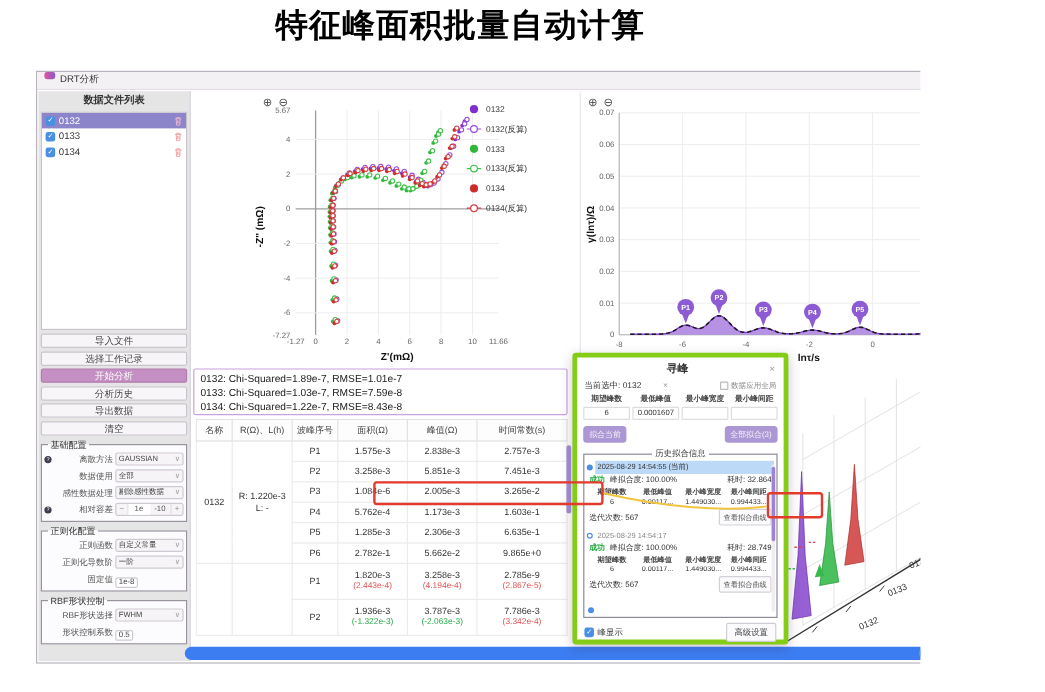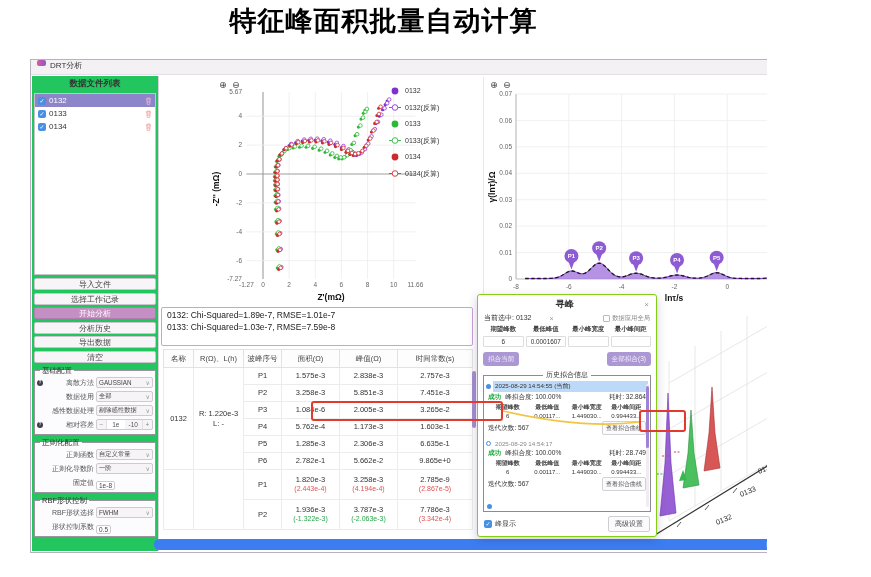--- a/index.html
+++ b/index.html
@@ -7,21 +7,21 @@
   #app{position:relative;width:767px;height:577px;background:#fff;overflow:hidden}
   #page-title{position:absolute;top:3px;left:0;right:0;text-align:center;font-size:27px;font-weight:bold;color:#000;letter-spacing:1px}
   #window{position:absolute;left:30px;top:59px;width:830px;height:494px;background:#fff;border:1px solid #b8b2bc}
   
   #titlebar{position:absolute;left:0;top:0;right:0;height:15px;background:#f4f1f5;border-bottom:1px solid #e3dee5;display:flex;align-items:flex-start;padding:0 6px;gap:4px}
   .app-ic{width:9px;height:6px;border-radius:2px;background:linear-gradient(90deg,#e0559a,#8a5ad0);flex:none}
   .wtitle{font-size:8px;color:#333}
   .wspacer{flex:1}
   .wc{font-size:8px;color:#777;width:15px;text-align:center;line-height:14px}
   
-  #sidebar{position:absolute;left:1px;top:16px;width:127px;bottom:1px;background:#22c55e;border-right:1px solid #d9d4dc;padding:0 2px 0 2px;overflow:hidden}
+  #sidebar{position:absolute;left:1px;top:16px;width:127px;bottom:1px;background:#e5e5e5;border-right:1px solid #d9d4dc;padding:0 2px 0 2px;overflow:hidden}
   .side-title{font-size:8.5px;font-weight:bold;color:#333;text-align:center;margin:2px 0 3px}
   #file-list{height:182px;background:#fff;border:1px solid #c8c3cb;overflow:hidden}
   .file-item{display:flex;align-items:center;height:13px;padding:0 3px;gap:3px;font-size:8px;color:#333}
   .file-item.selected{background:#8d85c9;color:#fff}
   .cb{width:8px;height:8px;background:#4a90e2;border-radius:2px;color:#fff;font-size:6px;line-height:8px;text-align:center;flex:none}
   .fname{flex:1}
   .trash{flex:none;display:flex;align-items:center}
   #sidebar-buttons{margin-top:3px}
   .sbtn{height:12px;line-height:11px;margin-bottom:2.5px;text-align:center;font-size:8px;color:#444;background:#f7f5f8;border:1px solid #cac5cd;border-radius:2px}
   .sbtn.accent{background:#c48fc2;border-color:#b27cb0;color:#fff}
@@ -50,21 +50,21 @@
   #rt{border-collapse:collapse;width:309px;table-layout:fixed}
   #rt th{font-size:7.5px;color:#444;font-weight:normal;height:18px;border:1px solid #e2e2e2;background:#fdfdfd}
   #rt td{font-size:7.5px;color:#333;text-align:center;border:1px solid #ececec;padding:0;line-height:1.25}
   #rt tr.g1 td{height:17px}
   #rt tr.g2 td{height:30px}
   .delta{font-size:7px}
   .delta.red{color:#e05252}
   .delta.green{color:#27a84a}
   #tbl-thumb{position:absolute;left:441px;top:311px;width:4px;height:57px;background:#a58fd2;border-radius:2px}
   
-  #dialog{position:absolute;left:446px;top:234px;width:180px;height:243px;background:#fff;border:1px solid #84cc16;border-radius:3px;box-shadow:0 3px 10px rgba(60,40,90,.25);z-index:5;color:#333}
+  #dialog{position:absolute;left:446px;top:234px;width:180px;height:243px;background:#fff;border:4px solid #84cc16;border-radius:3px;box-shadow:0 3px 10px rgba(60,40,90,.25);z-index:5;color:#333}
   .dlg-title-row{display:flex;align-items:center;height:15px;padding:3px 7px 0}
   .dlg-title{flex:1;text-align:center;font-size:9px;font-weight:bold}
   .dlg-close{color:#999;font-size:8px}
   .dlg-sel-row{display:flex;align-items:center;padding:3px 6px 1px;gap:2px;font-size:7px}
   .dlg-sel-x{color:#999;margin-left:16px}
   .dlg-global{margin-left:auto;display:flex;align-items:center;gap:2px;color:#888;font-size:6.3px}
   .cbo{width:7px;height:7px;border:1px solid #bbb;border-radius:1px;background:#fff;flex:none}
   .param-grid{display:grid;grid-template-columns:repeat(4,1fr);gap:2px;padding:1px 5px}
   .ph{font-size:6.4px;font-weight:bold;color:#444;text-align:center;white-space:nowrap}
   .pi{height:11px;border:1px solid #ddd;border-radius:1px;font-size:6.4px;text-align:center;line-height:10px;color:#333;background:#fff;overflow:hidden}
@@ -542,20 +542,21 @@
             <circle cx="234" cy="96.5" r="2.8" fill="#fff" stroke="#d54040" stroke-width="1"></circle>
             <text x="244" y="98.8" font-size="7" fill="#333">0134(反算)</text>
           </g>
         </g>
         <text x="58" y="11" font-size="9.5" fill="#555">⊕</text>
         <text x="71" y="11" font-size="9.5" fill="#555">⊖</text>
       </svg>
     <div id="stats-box">
         <div>0132: Chi-Squared=1.89e-7, RMSE=1.01e-7</div>
         <div>0133: Chi-Squared=1.03e-7, RMSE=7.59e-8</div>
+        <div>0134: Chi-Squared=1.22e-7, RMSE=8.43e-8</div>
       </div>
     <div id="results">
       <table id="rt">
           <colgroup>
             <col style="width: 30px;">
             <col style="width: 50px;">
             <col style="width: 38px;">
             <col style="width: 58px;">
             <col style="width: 58px;">
             <col style="width: 75px;">

